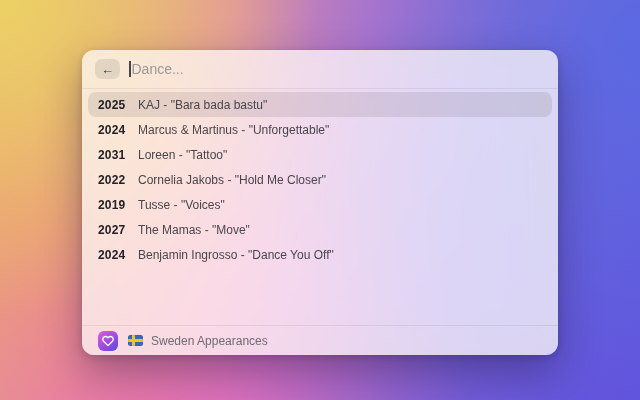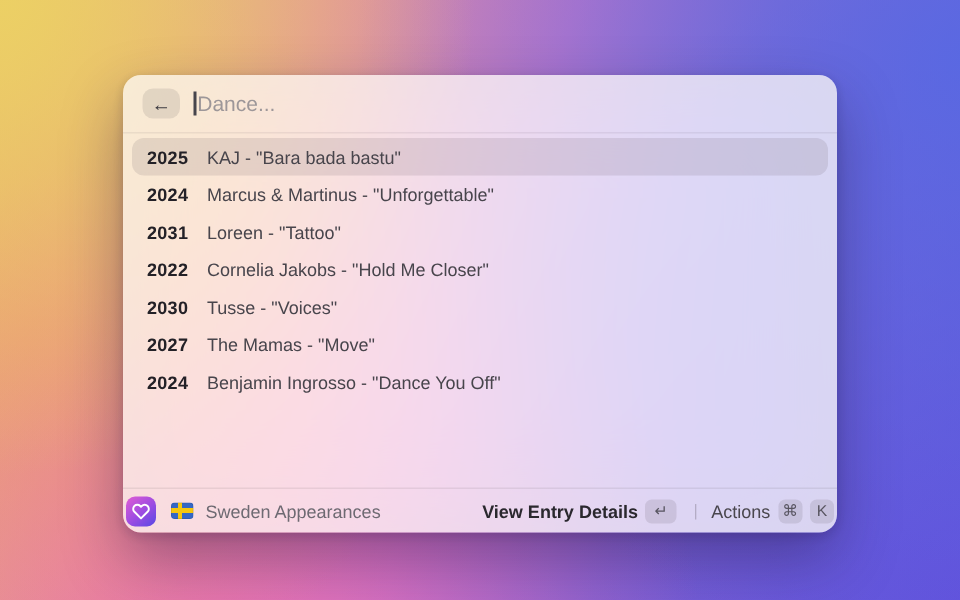--- a/index.html
+++ b/index.html
@@ -89,21 +89,21 @@
     margin-left: 10px;
     white-space: nowrap;
   }
 
   
   .footer {
     flex: 0 0 auto;
     height: 30px;
     display: flex;
     align-items: center;
-    padding: 0 2px;
+    padding: 0 16px;
     border-top: 1px solid rgba(60,50,60,0.09);
   }
   .app-icon {
     width: 20px; height: 20px;
     border-radius: 6px;
     background: linear-gradient(140deg, #e15cd4 0%, #9a4ce2 55%, #5748e4 100%);
     display: flex; align-items: center; justify-content: center;
     flex: 0 0 auto;
   }
   .flag {
@@ -179,21 +179,21 @@
     </div>
       <div class="row">
       <span class="year">2031</span>
       <span class="title">Loreen - "Tattoo"</span>
     </div>
       <div class="row">
       <span class="year">2022</span>
       <span class="title">Cornelia Jakobs - "Hold Me Closer"</span>
     </div>
       <div class="row">
-      <span class="year">2030</span>
+      <span class="year">2019</span>
       <span class="title">Tusse - "Voices"</span>
     </div>
       <div class="row">
       <span class="year">2027</span>
       <span class="title">The Mamas - "Move"</span>
     </div>
       <div class="row">
       <span class="year">2024</span>
       <span class="title">Benjamin Ingrosso - "Dance You Off"</span>
     </div>
@@ -201,23 +201,15 @@
 
   <div class="footer">
     <div class="app-icon">
       <svg width="12" height="12" viewBox="0 0 24 24" fill="none" stroke="#ffffff" stroke-width="2.6" stroke-linecap="round" stroke-linejoin="round">
         <path d="M20.8 4.6a5.5 5.5 0 0 0-7.8 0L12 5.6l-1-1a5.5 5.5 0 0 0-7.8 7.8l1 1L12 21.2l7.8-7.8 1-1a5.5 5.5 0 0 0 0-7.8z"></path>
       </svg>
     </div>
     <div class="flag"></div>
     <span class="source-label">Sweden Appearances</span>
 
-    <div class="footer-right">
-      <span class="action-primary">View Entry Details</span>
-      <span class="keycap return">↵</span>
-      <span class="footer-divider">|</span>
-      <span class="action-secondary">Actions</span>
-      <span class="keycap">⌘</span>
-      <span class="keycap">K</span>
-    </div>
   </div>
 
 </div>
 
 </body></html>

